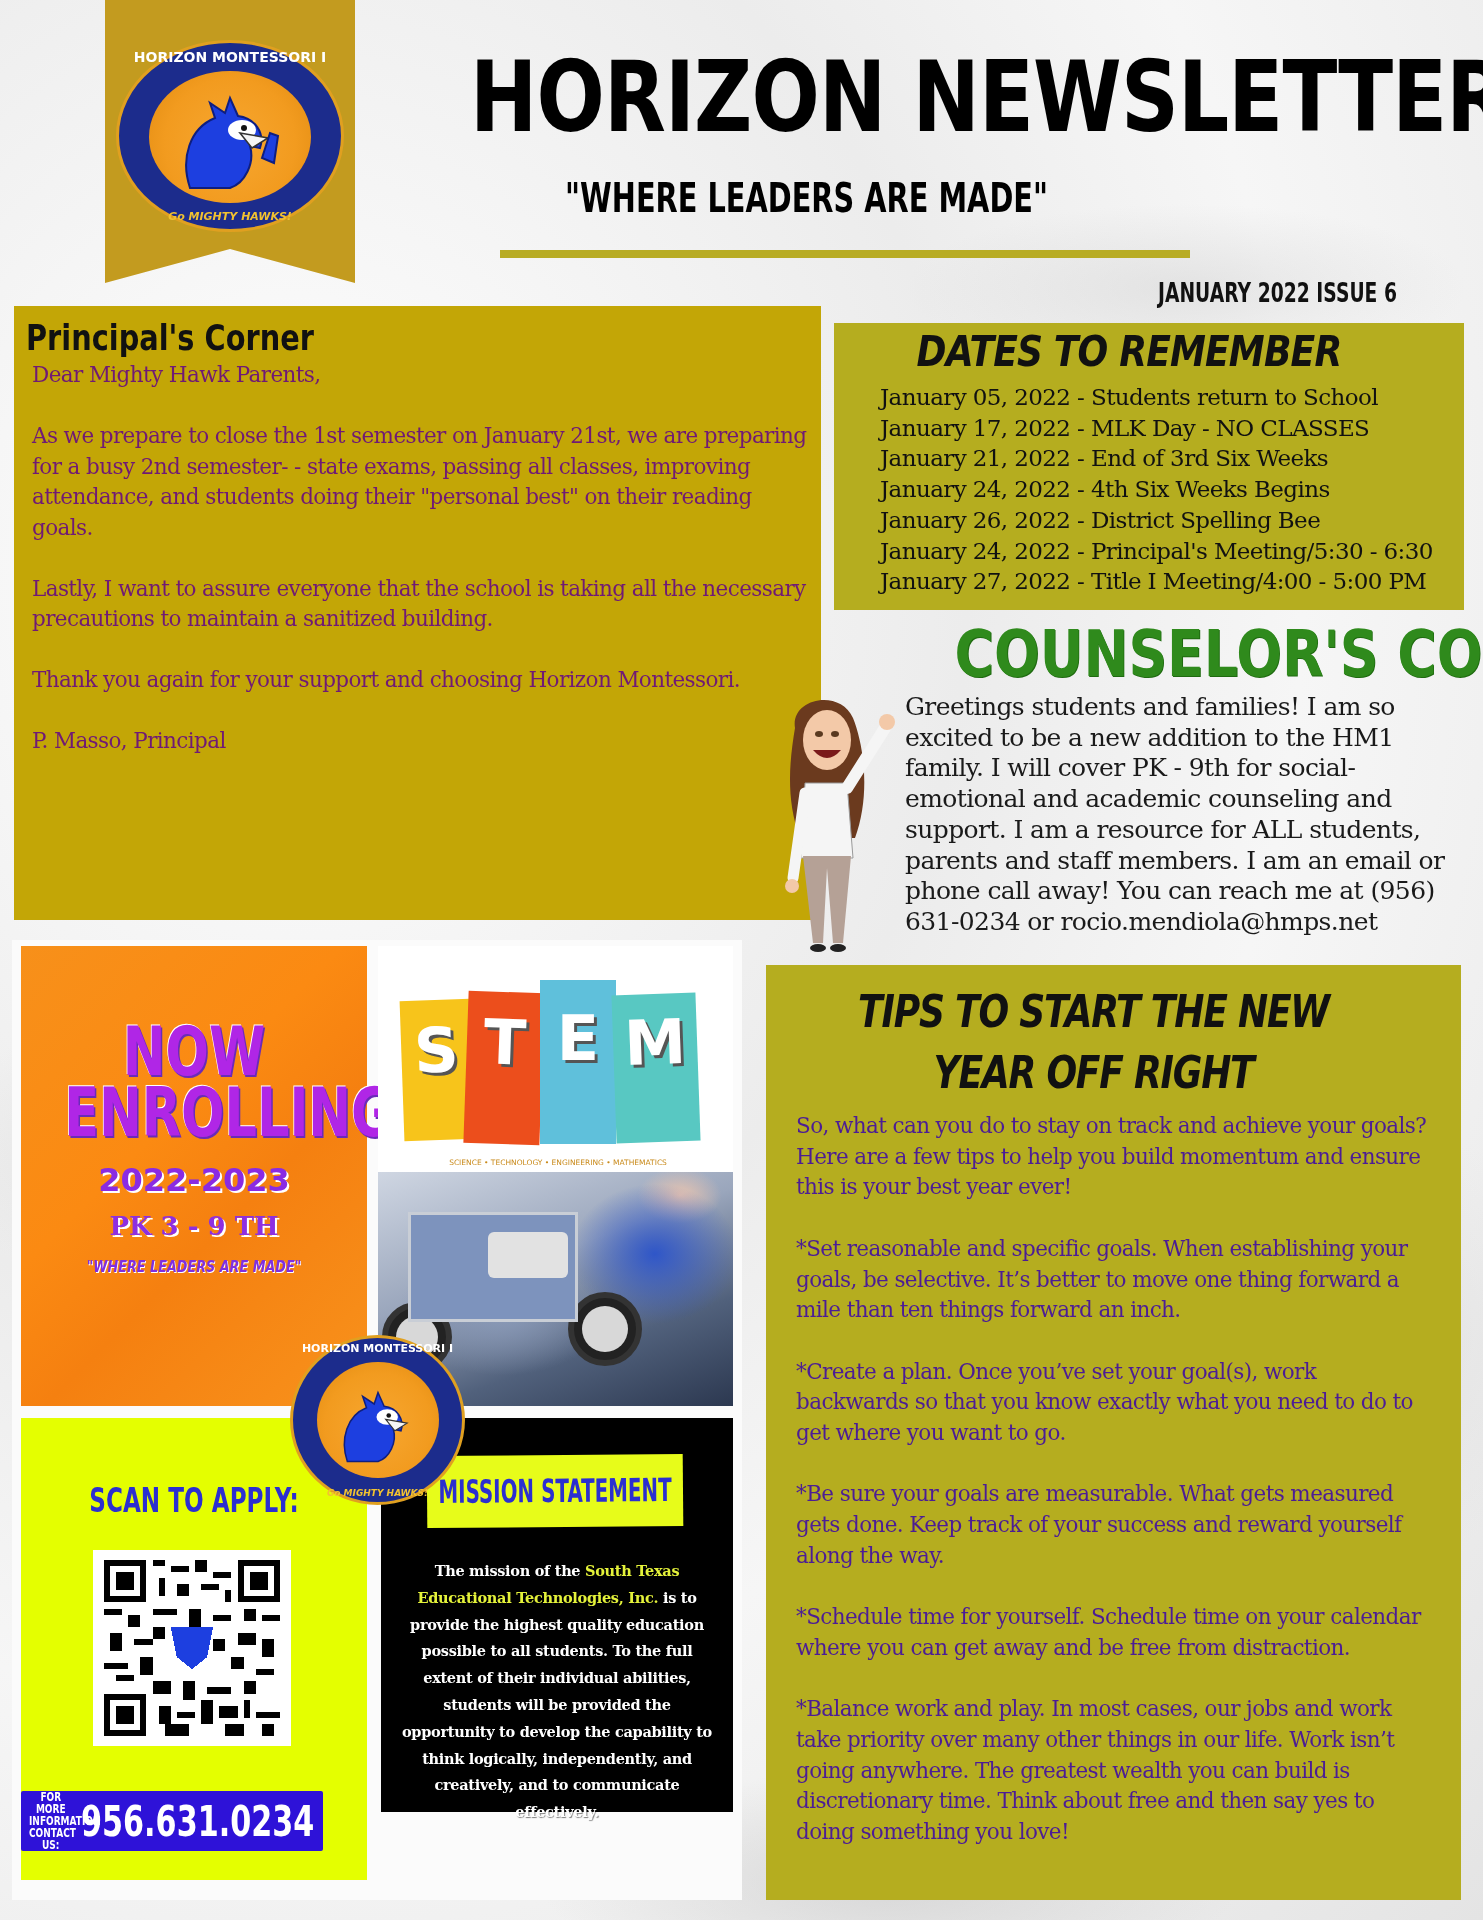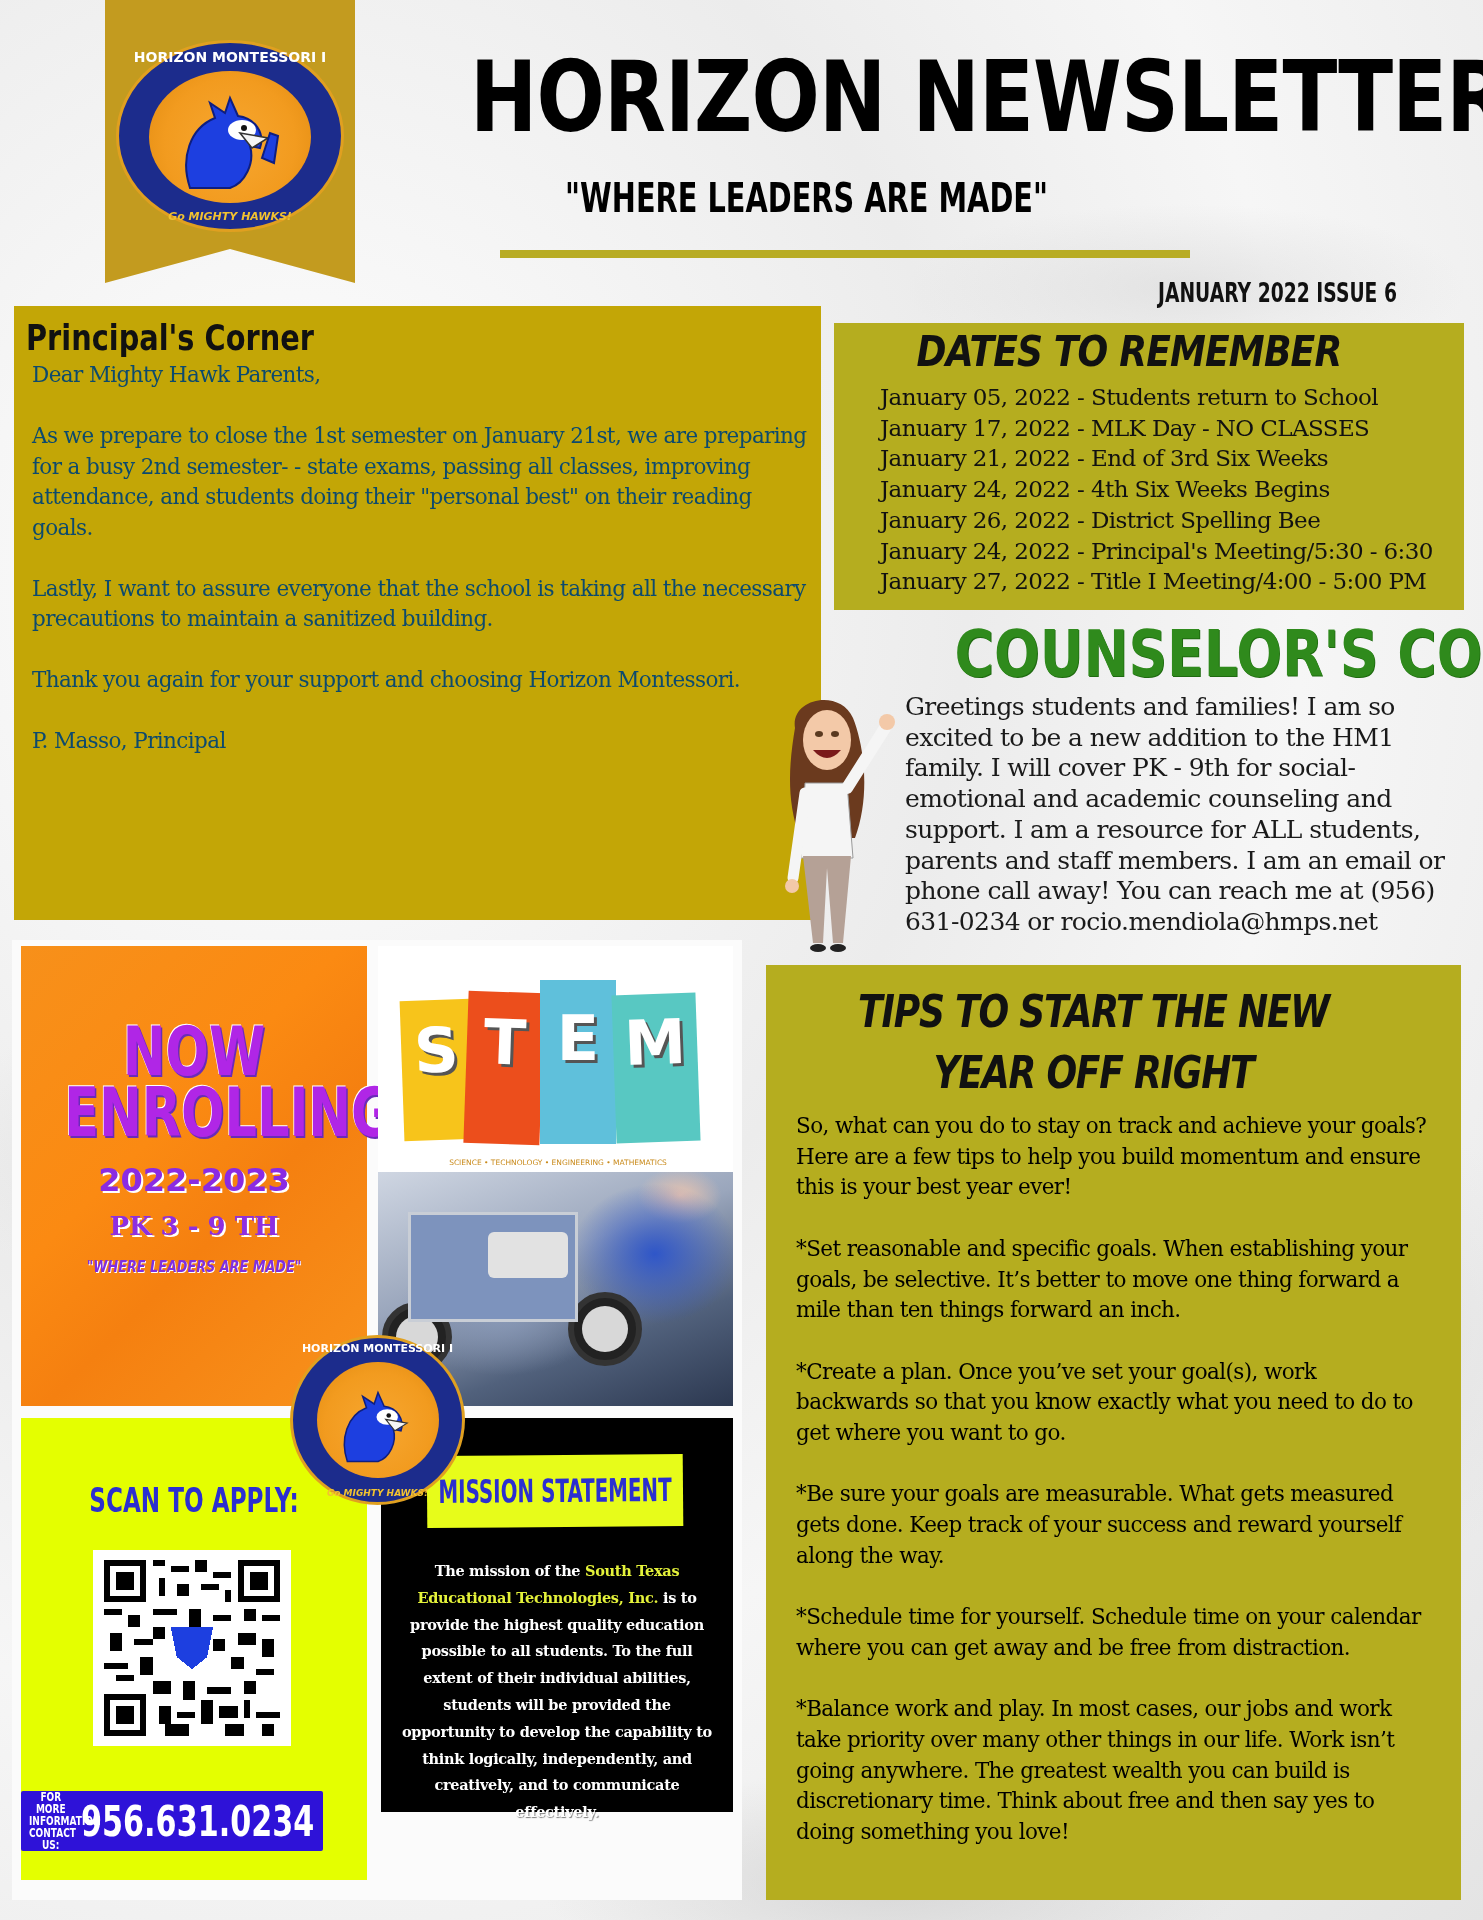--- a/index.html
+++ b/index.html
@@ -73,21 +73,21 @@
     position: absolute; left: 14px; top: 306px; width: 807px; height: 614px;
     background: #c3a606;
     padding: 14px 12px 0 18px;
   }
   .principal h2 {
     font-family: "DejaVu Sans", sans-serif; font-weight: bold;
     font-size: 36px; line-height: 1; margin-left: -6px;
     transform: scaleX(0.8); transform-origin: left top; white-space: nowrap;
   }
   .principal .body {
-    font-size: 21.5px; line-height: 30.5px; color: #0c4a6e;
+    font-size: 21.5px; line-height: 30.5px; color: #701a75;
     margin-top: 4px; letter-spacing: -0.6px;
   }
   .principal .body p { margin-bottom: 30.5px; }
 
   
   .dates {
     position: absolute; left: 834px; top: 323px; width: 630px; height: 287px;
     background: #b5ad1f;
   }
   .dates h2 {
@@ -220,21 +220,21 @@
     position: absolute; left: 766px; top: 965px; width: 695px; height: 935px;
     background: #b5ad1f; padding: 0 30px;
   }
   .tips h2 {
     text-align: center; margin-top: 16px;
     font-family: "DejaVu Sans", sans-serif; font-weight: bold; font-style: italic;
     font-size: 44px; line-height: 61px; letter-spacing: -1.5px;
     transform: scaleX(0.82); margin-left: -40px;
   }
   .tips .body {
-    font-size: 21.5px; line-height: 30.7px; color: #000000; margin-top: 8px; letter-spacing: -0.6px;
+    font-size: 21.5px; line-height: 30.7px; color: #4c1d95; margin-top: 8px; letter-spacing: -0.6px;
   }
   .tips .body p { margin-bottom: 30.7px; }
 </style>
 </head>
 <body>
 
 <div class="marble"></div>
 
 <div class="banner"></div>
 <div class="logo" style="left:116px;top:40px;width:228px;height:192px;border-radius:50%;">

